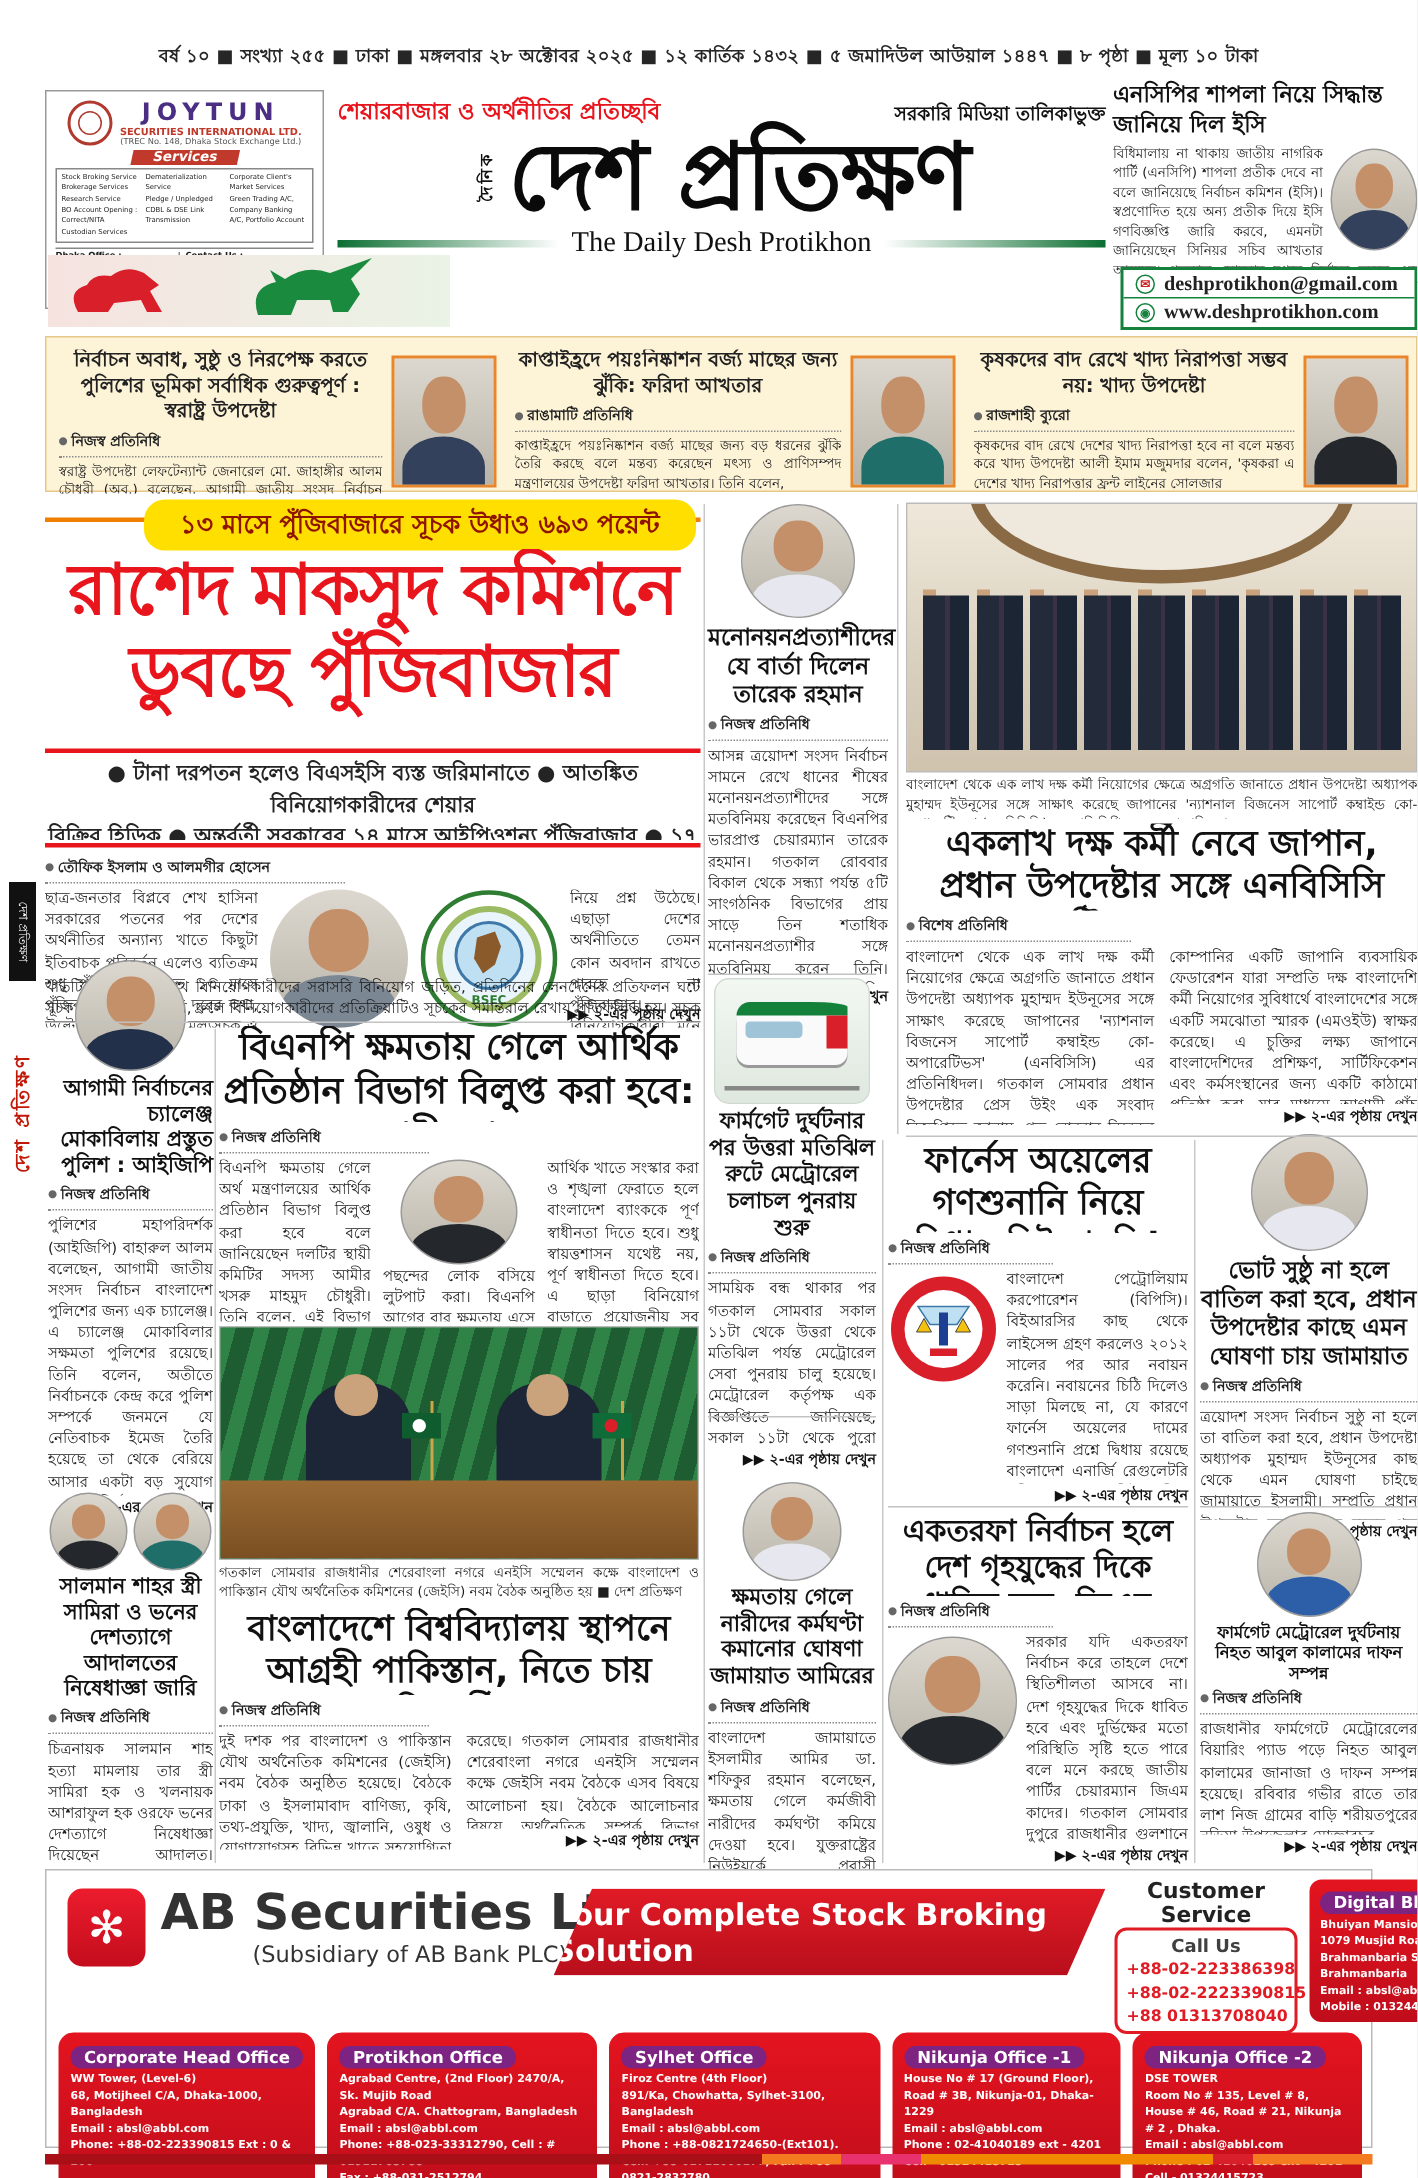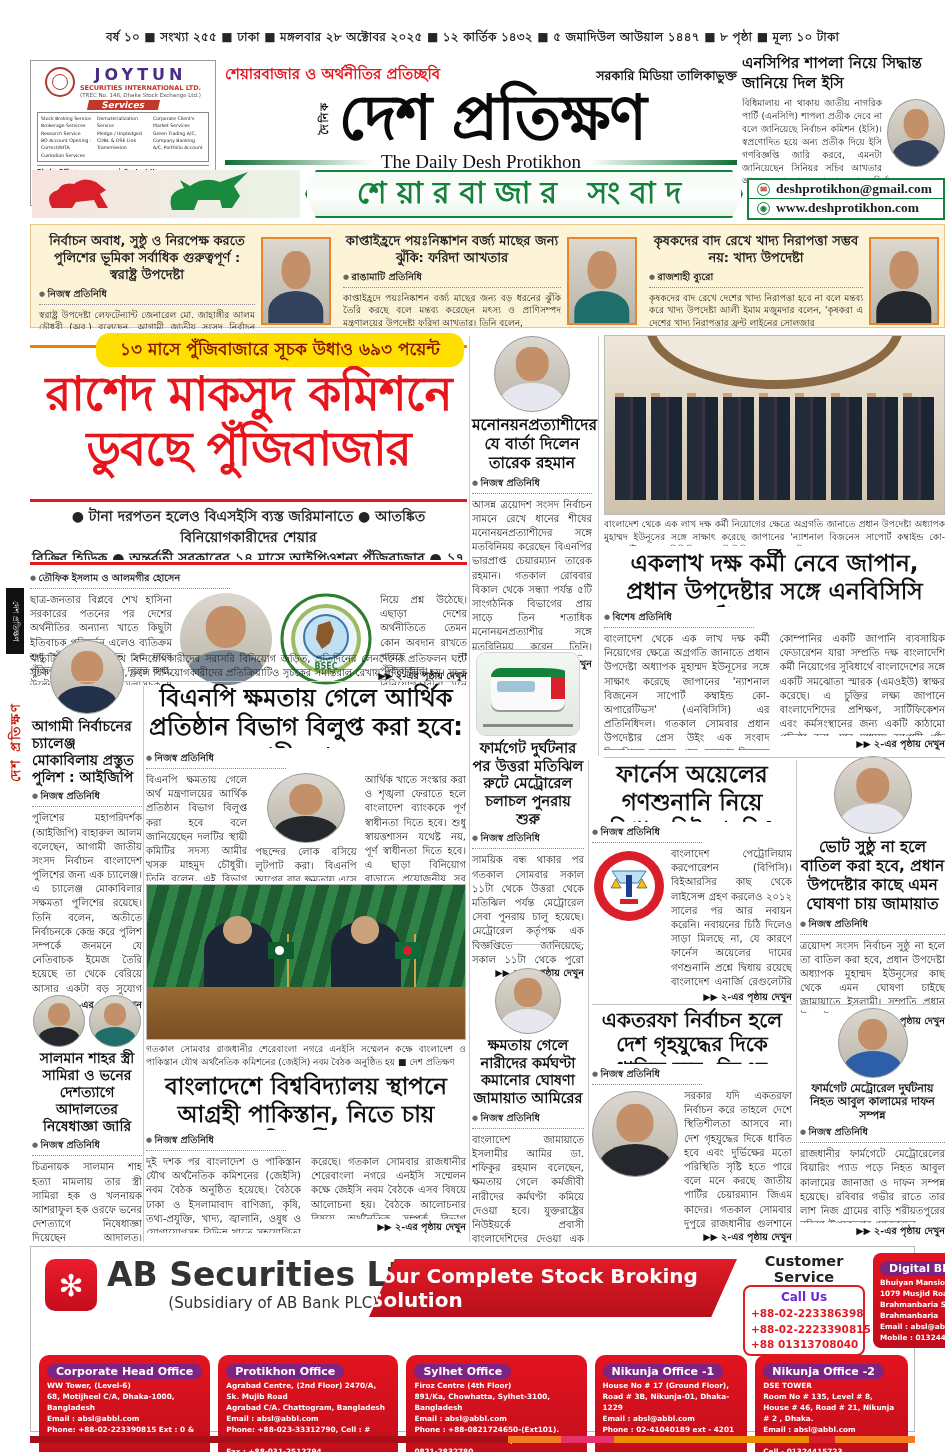--- a/index.html
+++ b/index.html
@@ -73,21 +73,21 @@
   .metroimg .train .nose{position:absolute;right:0;top:22%;width:18%;height:52%;background:#d81f2a}
   .metroimg .train .win{position:absolute;left:8%;top:30%;width:52%;height:28%;background:#9fc4d8;border-radius:3px}
   .metroimg .rail{position:absolute;left:6%;right:6%;bottom:10%;height:3px;background:#888}
   
   .abbox{border:1px solid #b9b9b9;background:#fff}
   .ablogo{display:flex;align-items:center;justify-content:center;background:linear-gradient(#ec1c2d,#c40d1d);
     border-radius:10px;color:#fff;font-size:30px;font-weight:bold}
   .ribbon{background:linear-gradient(#e01b26,#b80f1c);clip-path:polygon(7% 0,100% 0,93% 100%,0 100%);
     display:flex;align-items:center;justify-content:center;color:#fff;font-weight:800;font-size:20px}
   .callbox{border:2px solid #e01b24;border-radius:8px;padding:2px 6px;text-align:center}
-  .callbox .cu{color:#6d28d9;font-weight:800;font-size:12px}
+  .callbox .cu{color:#404040;font-weight:800;font-size:12px}
   .callbox div{color:#e01b24;font-weight:bold;font-size:10.5px;line-height:1.45;white-space:nowrap}
   .dbooth{background:linear-gradient(#e3141f,#c00d1b);border-radius:8px;padding:4px 7px;color:#fff}
   .pill{display:inline-block;background:#7d2482;color:#fff;font-weight:800;font-size:11px;border-radius:9px;padding:1px 9px;margin-bottom:2px;white-space:nowrap}
   .dbooth div.ln,.office div.ln{font-size:7.3px;line-height:1.5;font-weight:bold}
   .office{background:linear-gradient(#e3141f,#c00d1b);border-radius:10px;padding:5px 8px;color:#fff}
   .stripe{position:absolute;height:7px;background:linear-gradient(90deg,#a80f16 0 54%,#f47b20 54% 60%,#e8326e 60% 66%,#f08a00 66% 88%,#d81f2a 88% 91%,#f47b20 91% 100%)}
   
   .joytun{border:1.5px solid #999;background:#fff;padding:4px 6px;font-size:7px}
   .joytun .brand{color:#4b2e83;font-weight:900;font-size:16px;letter-spacing:4px}
   .joytun .sub{color:#c0392b;font-weight:bold;font-size:6.5px}
@@ -179,23 +179,20 @@
     <div class="cont">▶▶ ২-এর পৃষ্ঠায় দেখুন</div>
   </div>
 
   <div class="abs" style="left:32px;top:170px;width:268px;height:48px;background:linear-gradient(90deg,#f6e3e0,#eaf3e6);overflow:hidden">
     <svg width="268" height="48" viewBox="0 0 268 48">
       <path d="M20 38 q-8 -14 6 -18 q4 -8 16 -6 q10 -8 22 -2 l10 8 -6 4 8 14 -10 0 -4 -8 -18 2 -4 6 z" fill="#d81f2a"></path>
       <path d="M140 40 q-6 -18 12 -22 l-4 -8 10 6 q14 -10 30 -4 l28 -10 -14 14 6 10 -8 12 -10 0 -2 -8 -22 0 -4 10 z" fill="#1a8a3e"></path>
     </svg>
   </div>
 
-  <div class="abs banner" style="left:305px;top:170px;width:438px;height:48px">
-    <span>শেয়ারবাজার সংবাদ</span>
-  </div>
 
   <div class="abs contactbox" style="left:747px;top:178px;width:198px;height:42px">
     <div class="row">
         <span class="cicon">✉</span>
         <span>deshprotikhon@gmail.com</span>
       </div>
     <div class="row">
         <span class="cicon" style="color:#15823c">◉</span>
         <span>www.deshprotikhon.com</span>
       </div>
@@ -290,21 +287,21 @@
         <div class="cont">▶▶ ২-এর পৃষ্ঠায় দেখুন</div>
       </div>
     </div>
   </div>
 
   <div class="abs fold-black" style="left:6px;top:588px;width:18px;height:66px">দেশ প্রতিক্ষণ</div>
   <div class="abs fold-red" style="left:6px;top:690px;height:92px">দেশ প্রতিক্ষণ</div>
 
   <div class="abs" style="left:32px;top:640px;width:110px;height:352px">
     <div class="pt rd navy" style="width:74px;height:74px;margin:0 auto;border:1px solid #999"></div>
-    <div class="hl" style="font-size:14px;margin-top:4px;text-align:left">আগামী নির্বাচনের চ্যালেঞ্জ মোকাবিলায় প্রস্তুত পুলিশ : আইজিপি</div>
+    <div class="hl" style="font-size:14px;margin-top:4px;text-align:right">আগামী নির্বাচনের চ্যালেঞ্জ মোকাবিলায় প্রস্তুত পুলিশ : আইজিপি</div>
     <div class="byline">নিজস্ব প্রতিনিধি</div>
     <div class="bd" style="height:186px">পুলিশের মহাপরিদর্শক (আইজিপি) বাহারুল আলম বলেছেন, আগামী জাতীয় সংসদ নির্বাচন বাংলাদেশ পুলিশের জন্য এক চ্যালেঞ্জ। এ চ্যালেঞ্জ মোকাবিলার সক্ষমতা পুলিশের রয়েছে। তিনি বলেন, অতীতে নির্বাচনকে কেন্দ্র করে পুলিশ সম্পর্কে জনমনে যে নেতিবাচক ইমেজ তৈরি হয়েছে তা থেকে বেরিয়ে আসার একটা বড় সুযোগ আগামী নির্বাচন। এ সুযোগ কাজে লাগিয়ে জনগণের আস্থা অর্জনে সবাইকে সচেষ্ট থাকতে হবে। গতকাল সোমবার দুপুরে পুলিশ</div>
     <div class="cont">▶▶ ২-এর পৃষ্ঠায় দেখুন</div>
   </div>
 
   <div class="abs" style="left:146px;top:684px;width:320px;height:196px">
     <div class="hl ctr" style="font-size:24px;height:64px;overflow:hidden">বিএনপি ক্ষমতায় গেলে আর্থিক প্রতিষ্ঠান বিভাগ বিলুপ্ত করা হবে: আমীর খসরু</div>
     <div class="byline" style="width:140px">নিজস্ব প্রতিনিধি</div>
     <div style="display:flex;gap:8px">
       <div class="bd" style="flex:1;height:108px">বিএনপি ক্ষমতায় গেলে অর্থ মন্ত্রণালয়ের আর্থিক প্রতিষ্ঠান বিভাগ বিলুপ্ত করা হবে বলে জানিয়েছেন দলটির স্থায়ী কমিটির সদস্য আমীর খসরু মাহমুদ চৌধুরী। তিনি বলেন, এই বিভাগ তৈরি করা হয়েছে রাষ্ট্রীয় ব্যাংকগুলোকে নিয়ন্ত্রণ করতে। এর উদ্দেশ্য ছিল এমডি নিয়োগ ও পর্ষদে</div>
@@ -354,21 +351,21 @@
           <div class="win"></div>
         </div>
       <div class="rail"></div>
     </div>
     <div class="hl ctr" style="font-size:14.5px;margin-top:4px">ফার্মগেট দুর্ঘটনার পর উত্তরা মতিঝিল রুটে মেট্রোরেল চলাচল পুনরায় শুরু</div>
     <div class="byline">নিজস্ব প্রতিনিধি</div>
     <div class="bd" style="height:112px">সাময়িক বন্ধ থাকার পর গতকাল সোমবার সকাল ১১টা থেকে উত্তরা থেকে মতিঝিল পর্যন্ত মেট্রোরেল সেবা পুনরায় চালু হয়েছে। মেট্রোরেল কর্তৃপক্ষ এক বিজ্ঞপ্তিতে জানিয়েছে, সকাল ১১টা থেকে পুরো রুটে নিরবচ্ছিন্নভাবে ট্রেন চলাচল শুরু হবে। বিজ্ঞপ্তিতে যাত্রীদের</div>
     <div class="cont">▶▶ ২-এর পৃষ্ঠায় দেখুন</div>
   </div>
 
-  <div class="abs" style="left:472px;top:968px;width:112px;height:294px">
+  <div class="abs" style="left:472px;top:988px;width:112px;height:294px">
     <div class="pt rd white" style="width:66px;height:66px;margin:0 auto;border:1px solid #999"></div>
     <div class="hl ctr" style="font-size:14.5px;margin-top:3px">ক্ষমতায় গেলে নারীদের কর্মঘণ্টা কমানোর ঘোষণা জামায়াত আমিরের</div>
     <div class="byline">নিজস্ব প্রতিনিধি</div>
     <div class="bd" style="height:128px">বাংলাদেশ জামায়াতে ইসলামীর আমির ডা. শফিকুর রহমান বলেছেন, ক্ষমতায় গেলে কর্মজীবী নারীদের কর্মঘণ্টা কমিয়ে দেওয়া হবে। যুক্তরাষ্ট্রের নিউইয়র্কে প্রবাসী বাংলাদেশিদের দেওয়া এক নাগরিক সংবর্ধনায় তিনি এ ঘোষণা দেন। স্থানীয় সময় রোববার সন্ধ্যায় 'কোয়ালিশন অব বাংলাদেশি আমেরিকানস'-এর আয়োজনে এই সংবর্ধনা অনুষ্ঠিত হয়। অনুষ্ঠানে ডা. শফিকুর রহমান বলেন, 'আমাদের বিরুদ্ধে অপপ্রচার চালানো হয় যে, জামায়াত ক্ষমতায় গেলে নারীদের ঘরে তালা দিয়ে রাখবে। কিন্তু এত তালা কেনার টাকাই বা কোথায়?' জামায়াত আমির বলেন, বাংলাদেশের জনগণ বর্তমান সরকারের মেয়াদ শেষ হওয়ার আগেই</div>
     <div class="cont">▶▶ ২-এর পৃষ্ঠায় দেখুন</div>
   </div>
 
   <div class="abs" style="left:592px;top:760px;width:200px;height:240px">
     <div class="hl ctr" style="font-size:23px;height:62px;overflow:hidden">ফার্নেস অয়েলের গণশুনানি নিয়ে দ্বিধায় বিইআরসি!</div>
     <div class="byline" style="width:110px">নিজস্ব প্রতিনিধি</div>

